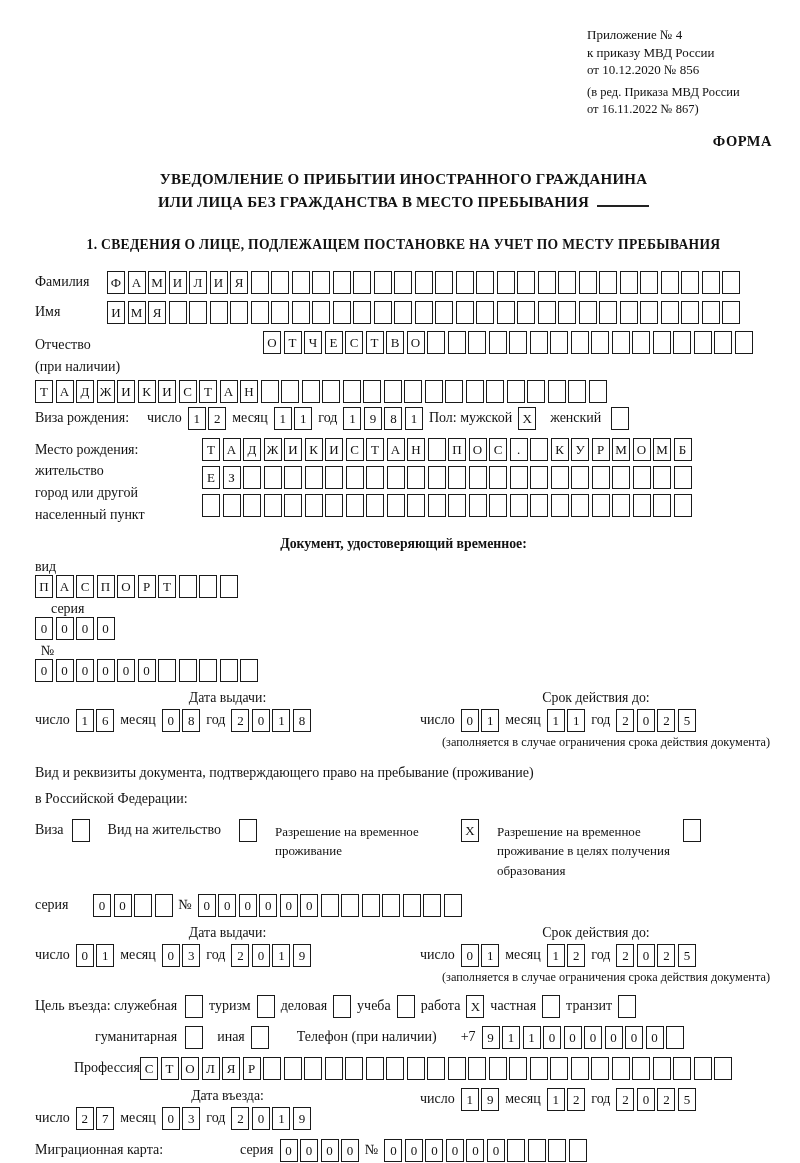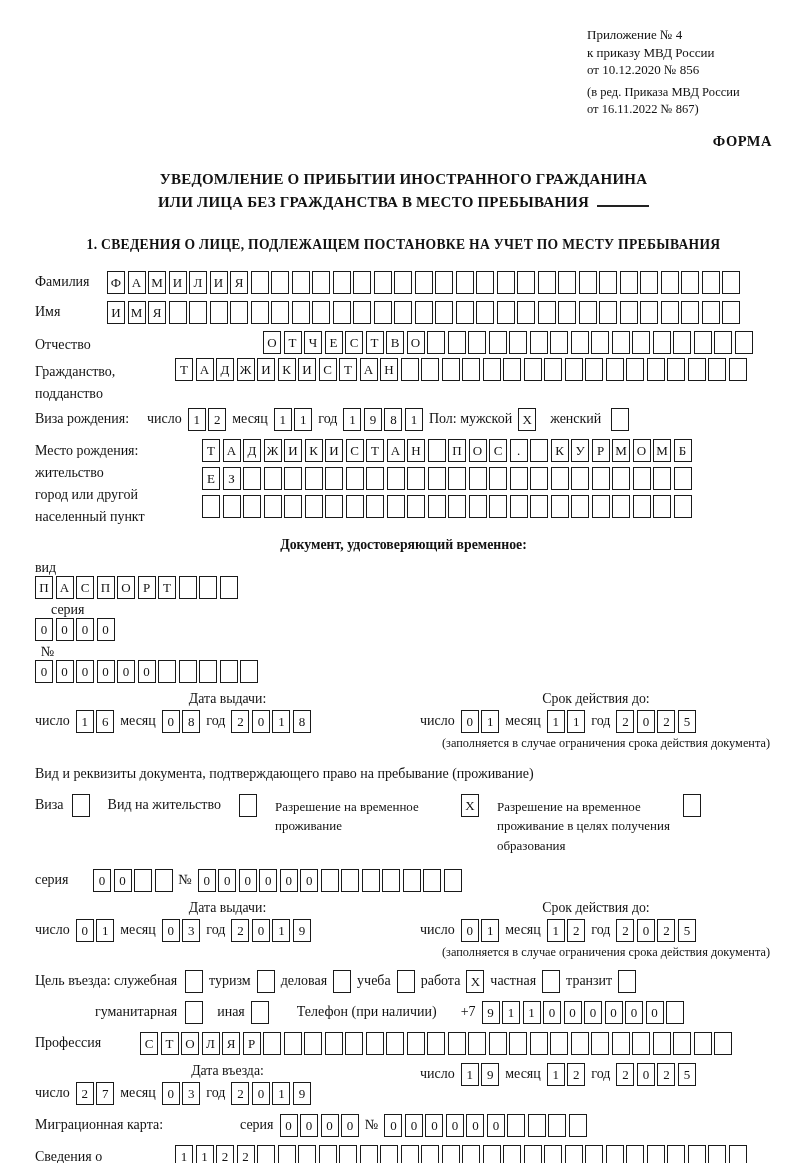--- a/index.html
+++ b/index.html
@@ -144,20 +144,21 @@
         <span class="cell"></span>
         <span class="cell"></span>
         <span class="cell"></span>
         <span class="cell"></span>
       </div>
   </div>
 
   <div class="row">
     <div class="lbl lbl2" style="width:228px;">
       <div>Отчество</div>
+      <div>(при наличии)</div>
     </div>
     <div class="cells">
         <span class="cell">О</span>
         <span class="cell">Т</span>
         <span class="cell">Ч</span>
         <span class="cell">Е</span>
         <span class="cell">С</span>
         <span class="cell">Т</span>
         <span class="cell">В</span>
         <span class="cell">О</span>
@@ -174,24 +175,20 @@
         <span class="cell"></span>
         <span class="cell"></span>
         <span class="cell"></span>
         <span class="cell"></span>
         <span class="cell"></span>
         <span class="cell"></span>
       </div>
   </div>
 
   <div class="row" style="margin-top:2px;">
-    <div class="lbl lbl2" style="width:140px;">
-      <div>Гражданство,</div>
-      <div>подданство</div>
-    </div>
     <div class="cells">
         <span class="cell">Т</span>
         <span class="cell">А</span>
         <span class="cell">Д</span>
         <span class="cell">Ж</span>
         <span class="cell">И</span>
         <span class="cell">К</span>
         <span class="cell">И</span>
         <span class="cell">С</span>
         <span class="cell">Т</span>
@@ -417,20 +414,21 @@
             <span class="cell">2</span>
             <span class="cell">5</span>
           </div>
       </div>
     </div>
   </div>
   <div class="note">(заполняется в случае ограничения срока действия документа)</div>
 
   <div class="intro">
     <div>Вид и реквизиты документа, подтверждающего право на пребывание (проживание)</div>
+    <div>в Российской Федерации:</div>
   </div>
 
   <div class="chk-row">
     <div class="chk-item">
       <span class="chk-txt">Виза</span>
       <span class="gap-s"></span>
       <div class="cells">
           <span class="cell"></span>
         </div>
     </div>
@@ -586,21 +584,21 @@
         <span class="cell">0</span>
         <span class="cell">0</span>
         <span class="cell">0</span>
         <span class="cell">0</span>
         <span class="cell">0</span>
         <span class="cell"></span>
       </div>
   </div>
 
   <div class="row" style="margin-top:8px;">
-    <div class="lbl" style="width:105px;">Профессия</div>
+    <div class="lbl" style="width:105px;text-align:right;">Профессия</div>
     <div class="cells">
         <span class="cell">С</span>
         <span class="cell">Т</span>
         <span class="cell">О</span>
         <span class="cell">Л</span>
         <span class="cell">Я</span>
         <span class="cell">Р</span>
         <span class="cell"></span>
         <span class="cell"></span>
         <span class="cell"></span>

